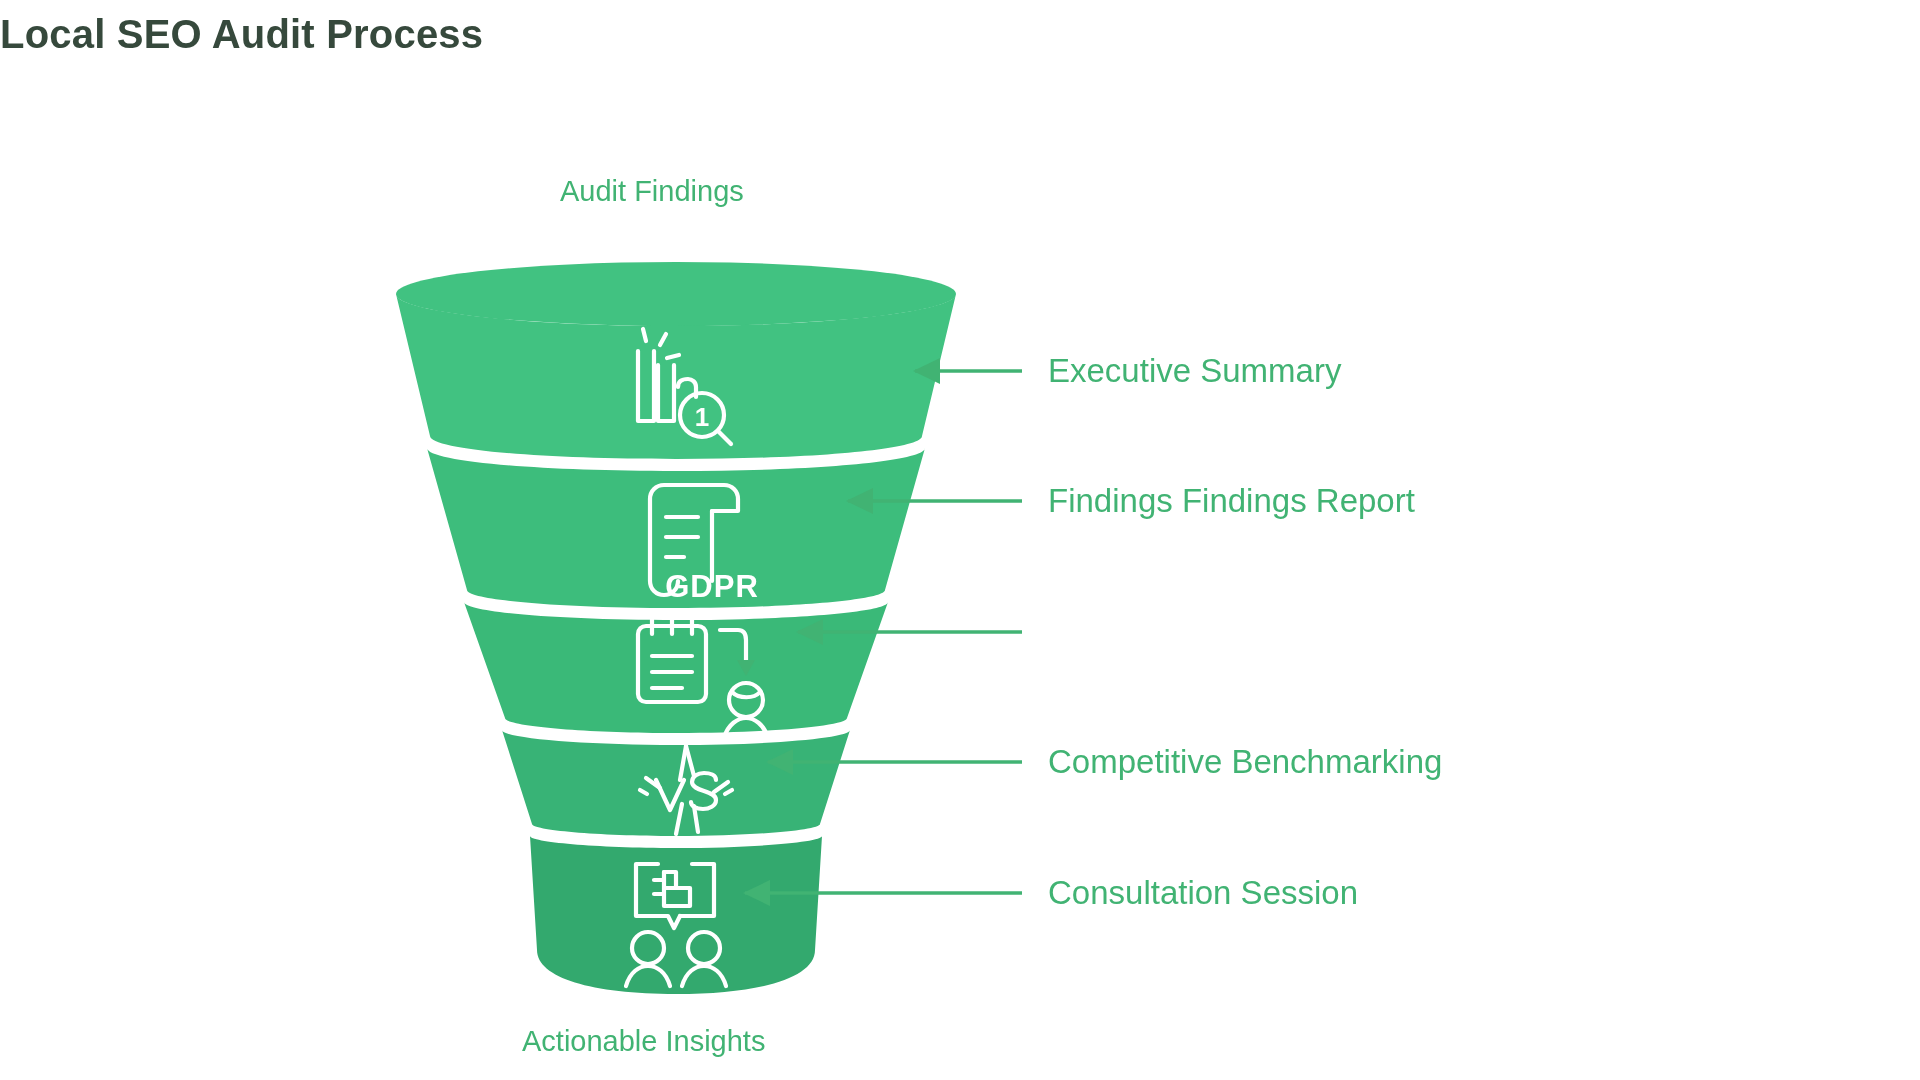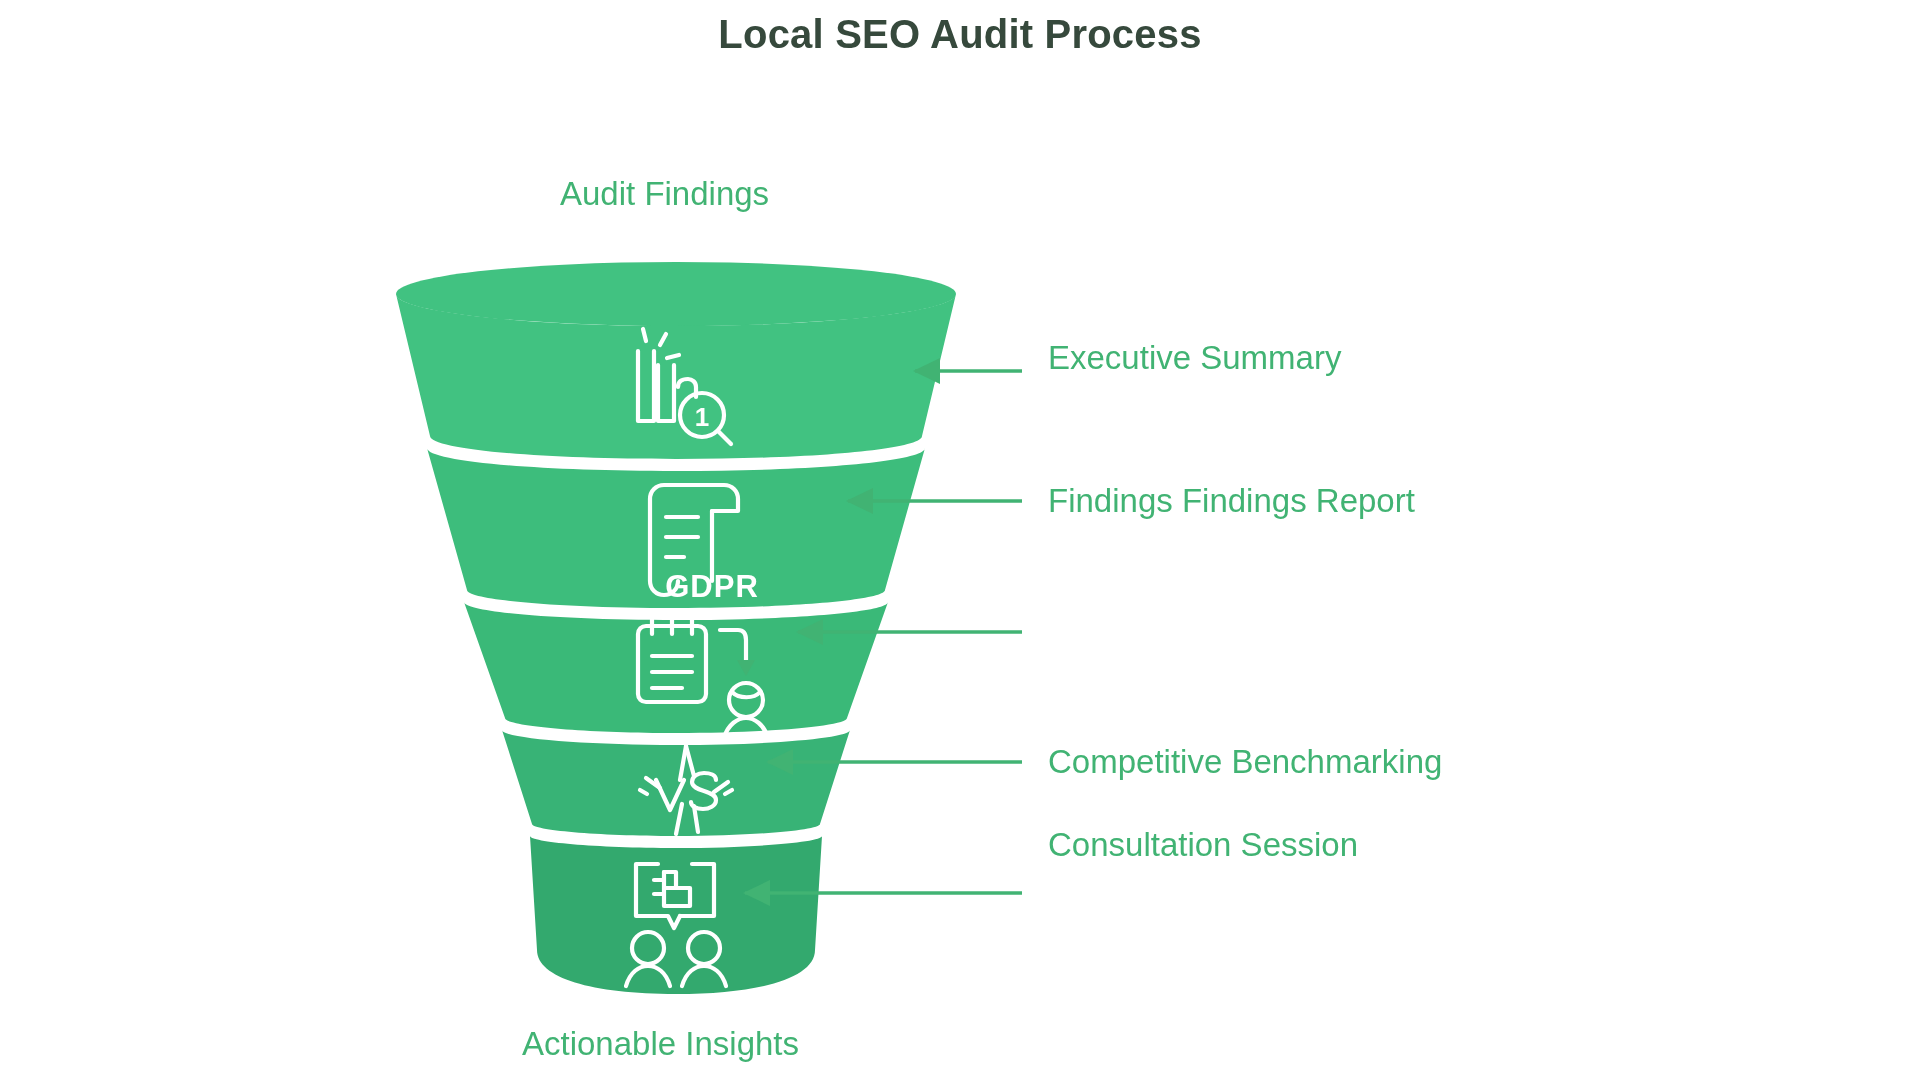--- a/index.html
+++ b/index.html
@@ -17,29 +17,28 @@
   #stage {
     position: relative;
     width: 1920px;
     height: 1080px;
   }
   .page-title {
     position: absolute;
     top: 12px;
     left: 0;
     width: 1920px;
-    text-align: center;
     font-size: 40px;
     font-weight: bold;
     color: #36493c;
     letter-spacing: 0.2px;
   }
   .cap-label {
     position: absolute;
-    font-size: 33px;
+    font-size: 29px;
     color: #41b373;
     white-space: nowrap;
     font-weight: normal;
   }
   #top-cap-label {
     left: 560px;
     top: 175px;
   }
   #bottom-cap-label {
     left: 522px;
@@ -241,20 +240,20 @@
       <line class="arrow-line" x1="1022" y1="762" x2="768" y2="762"></line>
       <path class="arrow-head" d="M 766 762 L 793 749 L 793 775 Z"></path>
     </g>
 
     <g>
       <line class="arrow-line" x1="1022" y1="893" x2="745" y2="893"></line>
       <path class="arrow-head" d="M 743 893 L 770 880 L 770 906 Z"></path>
     </g>
   </svg>
 
-  <div class="stage-label" style="top:358px">Executive Summary</div>
+  <div class="stage-label" style="top:371px">Executive Summary</div>
   <div class="stage-label" style="top:501px">Findings Findings Report</div>
   <div class="stage-label" style="top:762px">Competitive Benchmarking</div>
-  <div class="stage-label" style="top:845px">Consultation Session</div>
+  <div class="stage-label" style="top:893px">Consultation Session</div>
 
   <div class="cap-label" id="bottom-cap-label">Actionable Insights</div>
 
 </div>
 
 </body></html>

